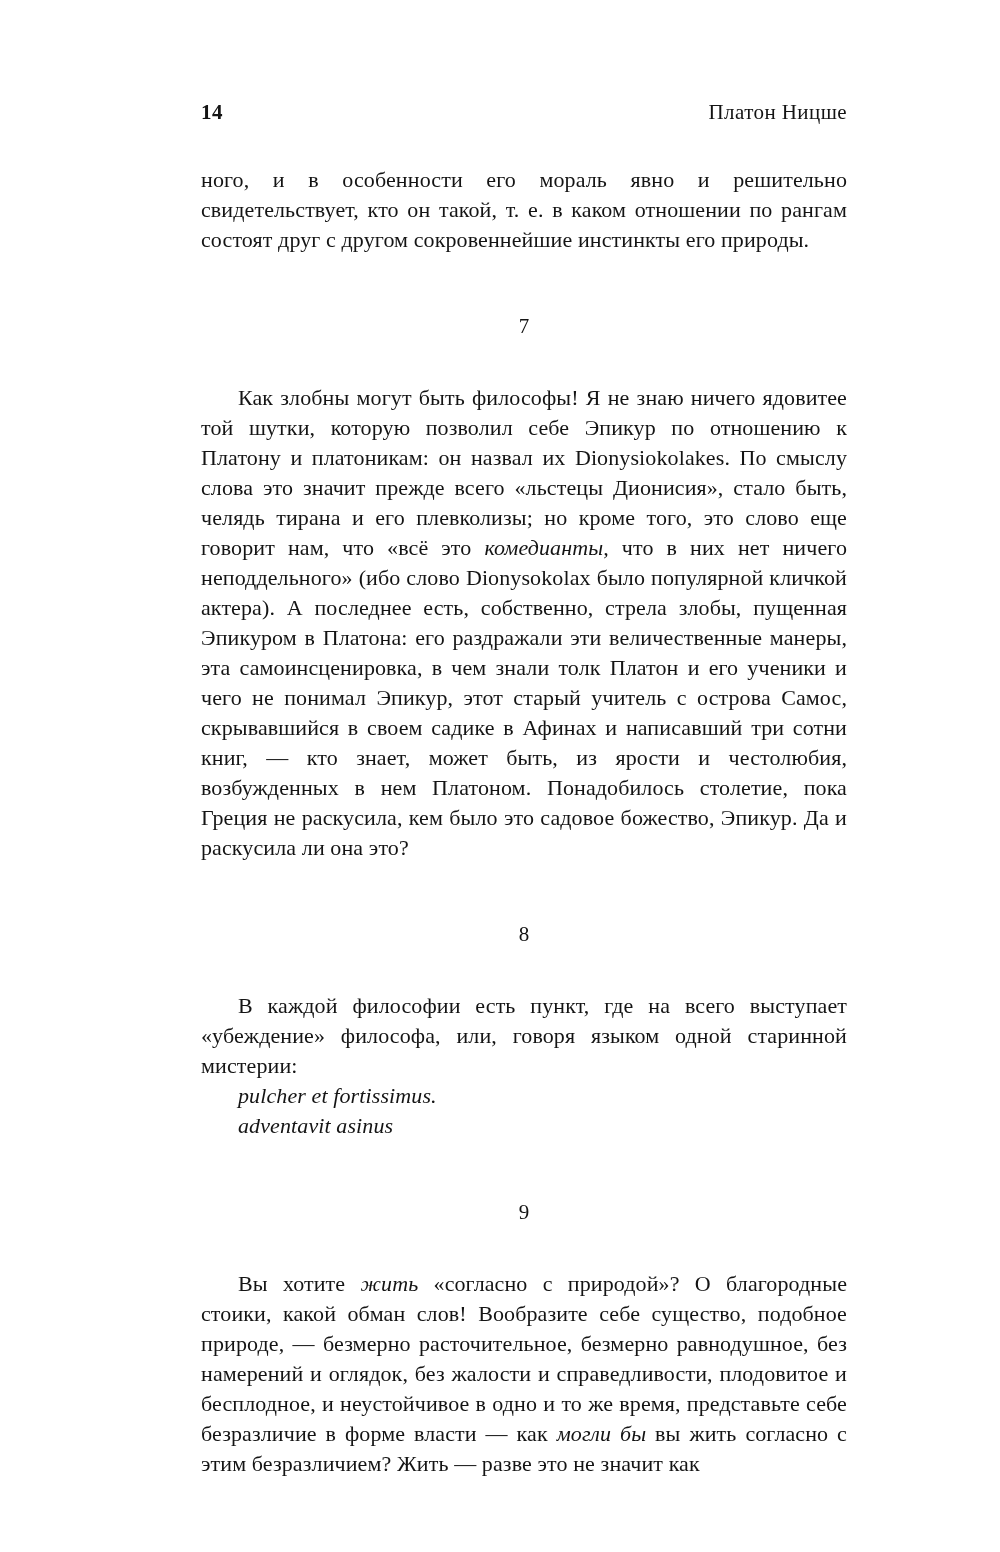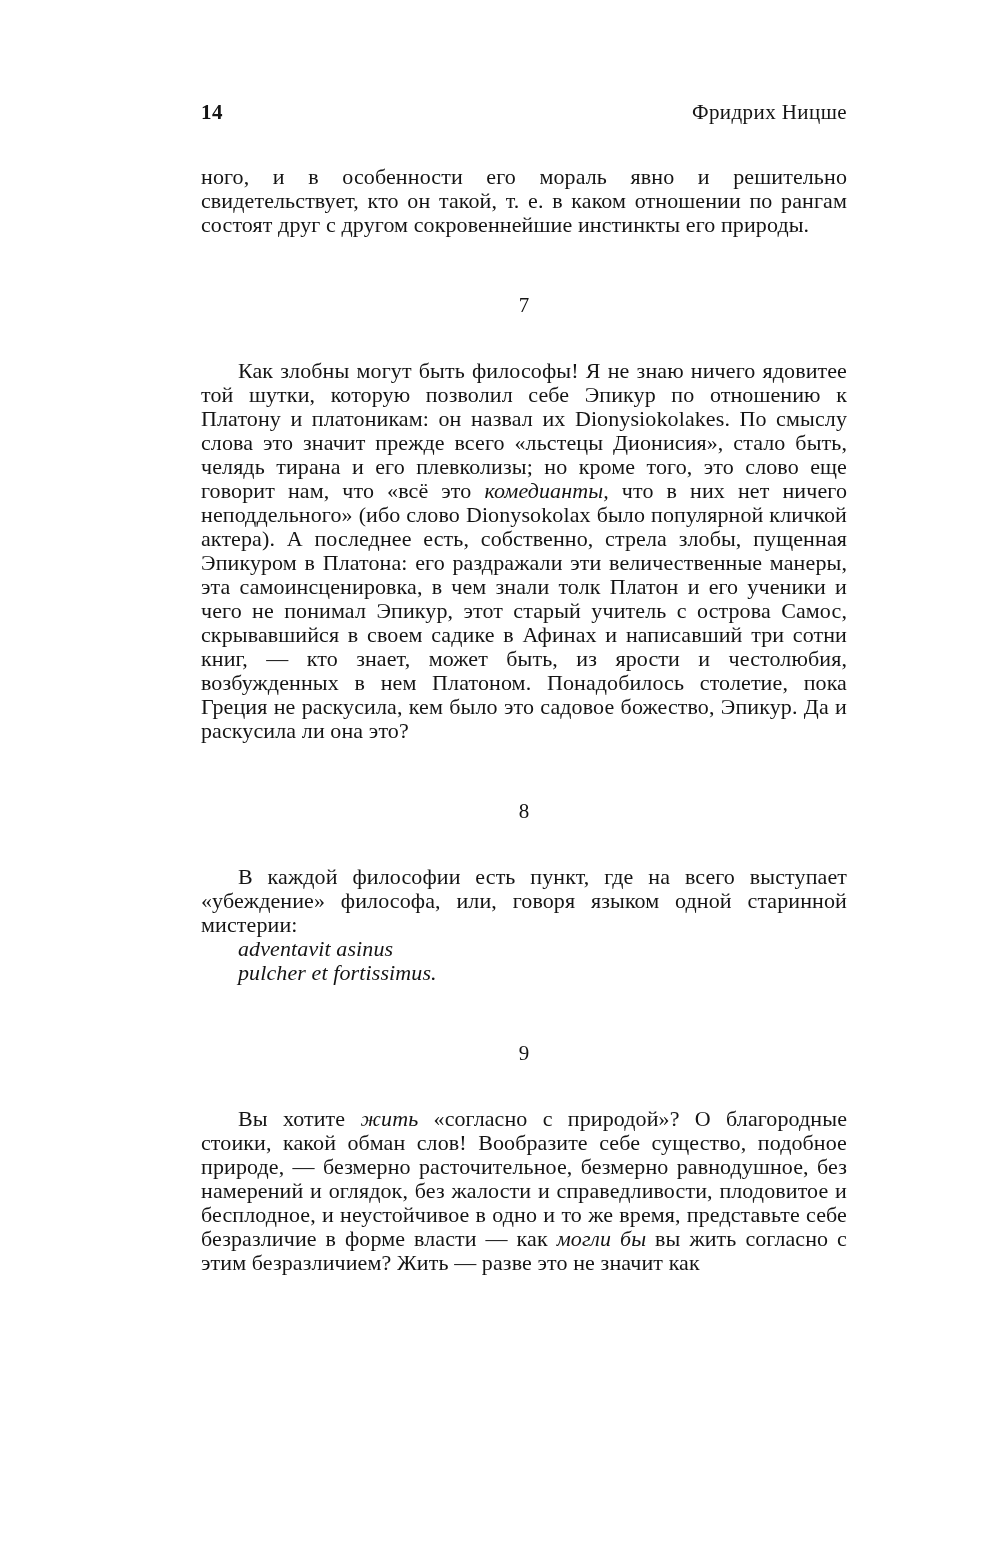--- a/index.html
+++ b/index.html
@@ -29,21 +29,21 @@
   .page-number {
     font-weight: bold;
     letter-spacing: 0.02em;
   }
   .author-header {
     font-weight: normal;
     letter-spacing: 0.02em;
   }
   .body-text {
     font-size: 22px;
-    line-height: 24px;
+    line-height: 30px;
     text-align: justify;
     letter-spacing: 0.005em;
   }
   p.para {
     margin: 0;
   }
   p.para.indent {
     text-indent: 37px;
   }
   .section-number {
@@ -59,28 +59,28 @@
     font-style: italic;
   }
   em { }
 </style>
 </head>
 <body>
 
 <div class="page">
   <header class="running-head">
     <span class="page-number">14</span>
-    <span class="author-header">Фридрих Ницше</span>
+    <span class="author-header">Платон Ницше</span>
   </header>
   <main class="body-text" id="content">
       <p class="para"><span>ного, и в особенности его мораль явно и решительно свидетельствует, кто он такой, т. е. в каком отношении по рангам состоят друг с другом сокровеннейшие инстинкты его природы.</span></p>
       <div class="section-number">7</div>
       <p class="para indent"><span>Как злобны могут быть философы! Я не знаю ничего ядовитее той шутки, которую позволил себе Эпикур по отношению к Платону и платоникам: он назвал их Dionysiokolakes. По смыслу слова это значит прежде всего «льстецы Дионисия», стало быть, челядь тирана и его плевколизы; но кроме того, это слово еще говорит нам, что «всё это </span><em>комедианты,</em><span> что в них нет ничего неподдельного» (ибо слово Dionysokolax было популярной кличкой актера). А последнее есть, собственно, стрела злобы, пущенная Эпикуром в Платона: его раздражали эти величественные манеры, эта самоинсценировка, в чем знали толк Платон и его ученики и чего не понимал Эпикур, этот старый учитель с острова Самос, скрывавшийся в своем садике в Афинах и написавший три сотни книг, — кто знает, может быть, из ярости и честолюбия, возбужденных в нем Платоном. Понадобилось столетие, пока Греция не раскусила, кем было это садовое божество, Эпикур. Да и раскусила ли она это?</span></p>
       <div class="section-number">8</div>
       <p class="para indent"><span>В каждой философии есть пункт, где на всего выступает «убеждение» философа, или, говоря языком одной старинной мистерии:</span></p>
       <div class="verse">
+        <div class="verse-line"><em>pulcher et fortissimus.</em></div>
         <div class="verse-line"><em>adventavit asinus</em></div>
-        <div class="verse-line"><em>pulcher et fortissimus.</em></div>
       </div>
       <div class="section-number">9</div>
       <p class="para indent"><span>Вы хотите </span><em>жить</em><span> «согласно с природой»? О благородные стоики, какой обман слов! Вообразите себе существо, подобное природе, — безмерно расточительное, безмерно равнодушное, без намерений и оглядок, без жалости и справедливости, плодовитое и бесплодное, и неустойчивое в одно и то же время, представьте себе безразличие в форме власти — как </span><em>могли бы</em><span> вы жить согласно с этим безразличием? Жить — разве это не значит как</span></p>
     </main>
 </div>
 
 </body></html>

